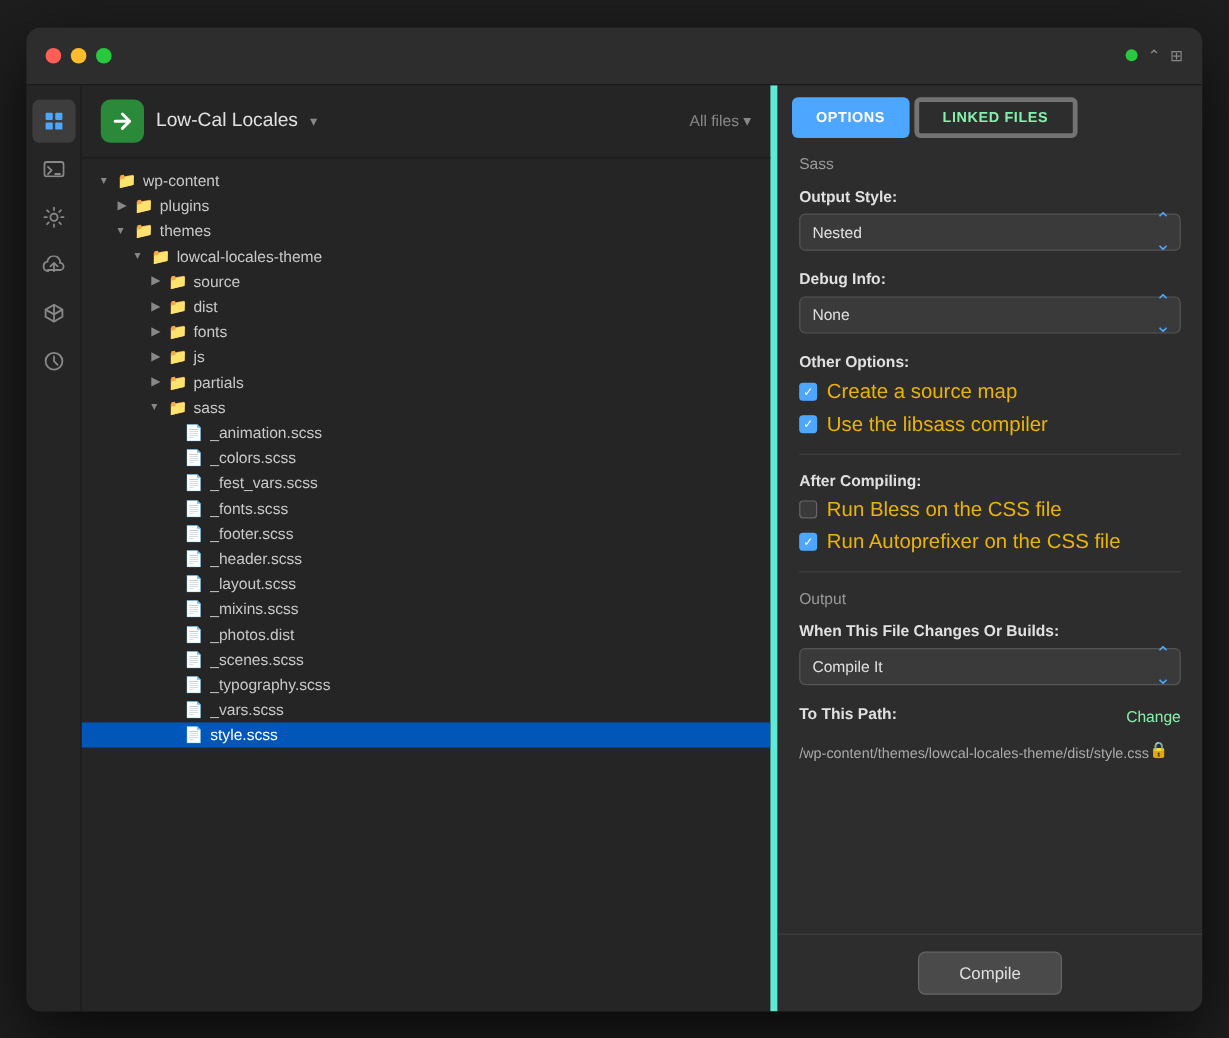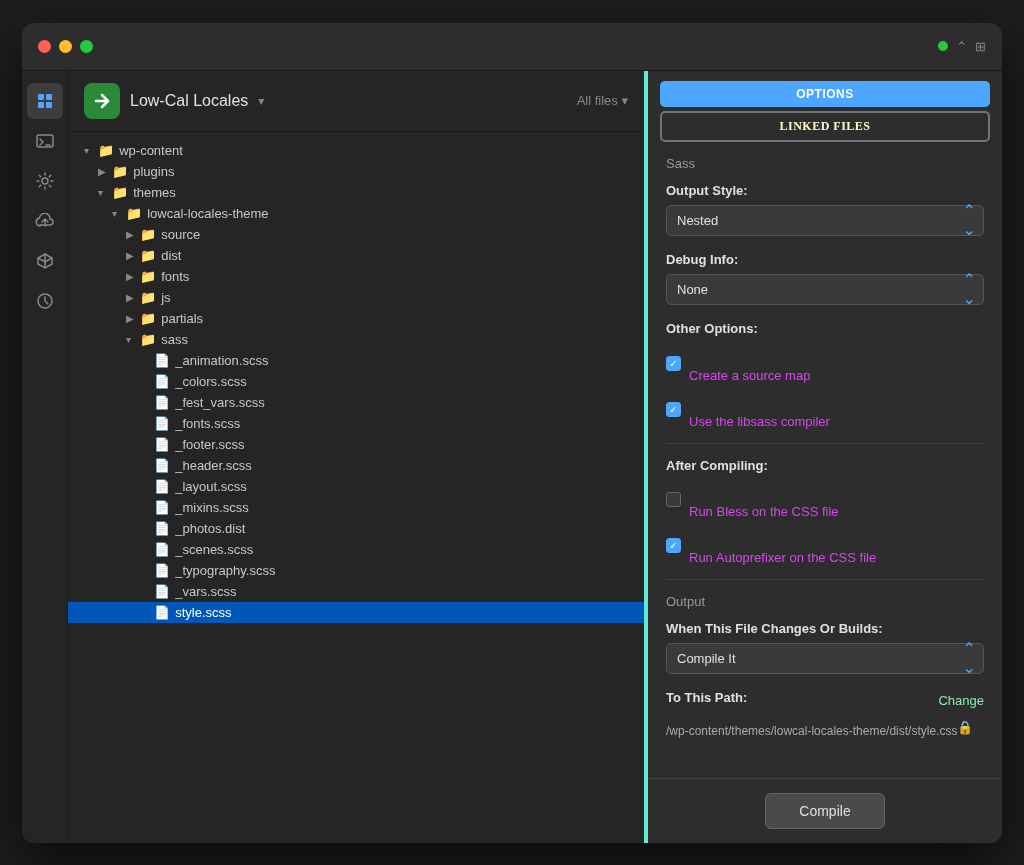--- a/index.html
+++ b/index.html
@@ -81,21 +81,21 @@
     .sidebar-icon-btn.active {
       background: #3d3d3d;
       color: #4da6ff;
     }
     
     .file-panel {
       width: 580px;
       background: #252525;
       display: flex;
       flex-direction: column;
-      border-right: 4px solid #5eead4;
+      border-right: 6px solid #5eead4;
     }
     .file-panel-header {
       display: flex;
       align-items: center;
       padding: 12px 16px;
       border-bottom: 1px solid #1a1a1a;
       gap: 10px;
     }
     .logo-icon {
       width: 36px; height: 36px;
@@ -166,40 +166,38 @@
     }
     .options-panel::-webkit-scrollbar { width: 6px; }
     .options-panel::-webkit-scrollbar-track { background: transparent; }
     .options-panel::-webkit-scrollbar-thumb { background: #444; border-radius: 3px; }
     
     .tab-bar {
       display: flex;
       padding: 10px 12px 0;
       gap: 4px;
       flex-shrink: 0;
-      flex-direction: column;
     }
     .tab-btn {
       padding: 6px 20px;
       border-radius: 5px;
       border: none;
       font-size: 12px;
       font-weight: 600;
       cursor: pointer;
       letter-spacing: 0.5px;
     }
     .tab-btn.active {
       background: #4da6ff;
       color: white;
     }
     .tab-btn.inactive {
       background: transparent;
-      color: #fef9c3;
-      border: 2px solid #737373;
-      font-family: Liberation Serif, serif;
+      color: #86efac;
+      border: 4px solid #737373;
     }
     
     .options-content {
       padding: 14px 18px;
       flex: 1;
     }
     .section-title {
       color: #999;
       font-size: 13px;
       margin-bottom: 12px;
@@ -258,23 +256,22 @@
     .checkbox-box.checked {
       background: #4da6ff;
       border: 1px solid #4da6ff;
     }
     .checkbox-box.unchecked {
       background: #3a3a3a;
       border: 1px solid #666;
     }
     .checkbox-checkmark { color: white; font-size: 10px; }
     .checkbox-label {
-      color: #d946ef;
-      font-size: 13px;
-      margin-top: 24px;
+      color: #eab308;
+      font-size: 17px;
     }
     .divider {
       height: 1px;
       background: #404040;
       margin: 14px 0;
     }
     .output-section { }
     .compile-path {
       font-size: 12px;
       color: #aaa;

